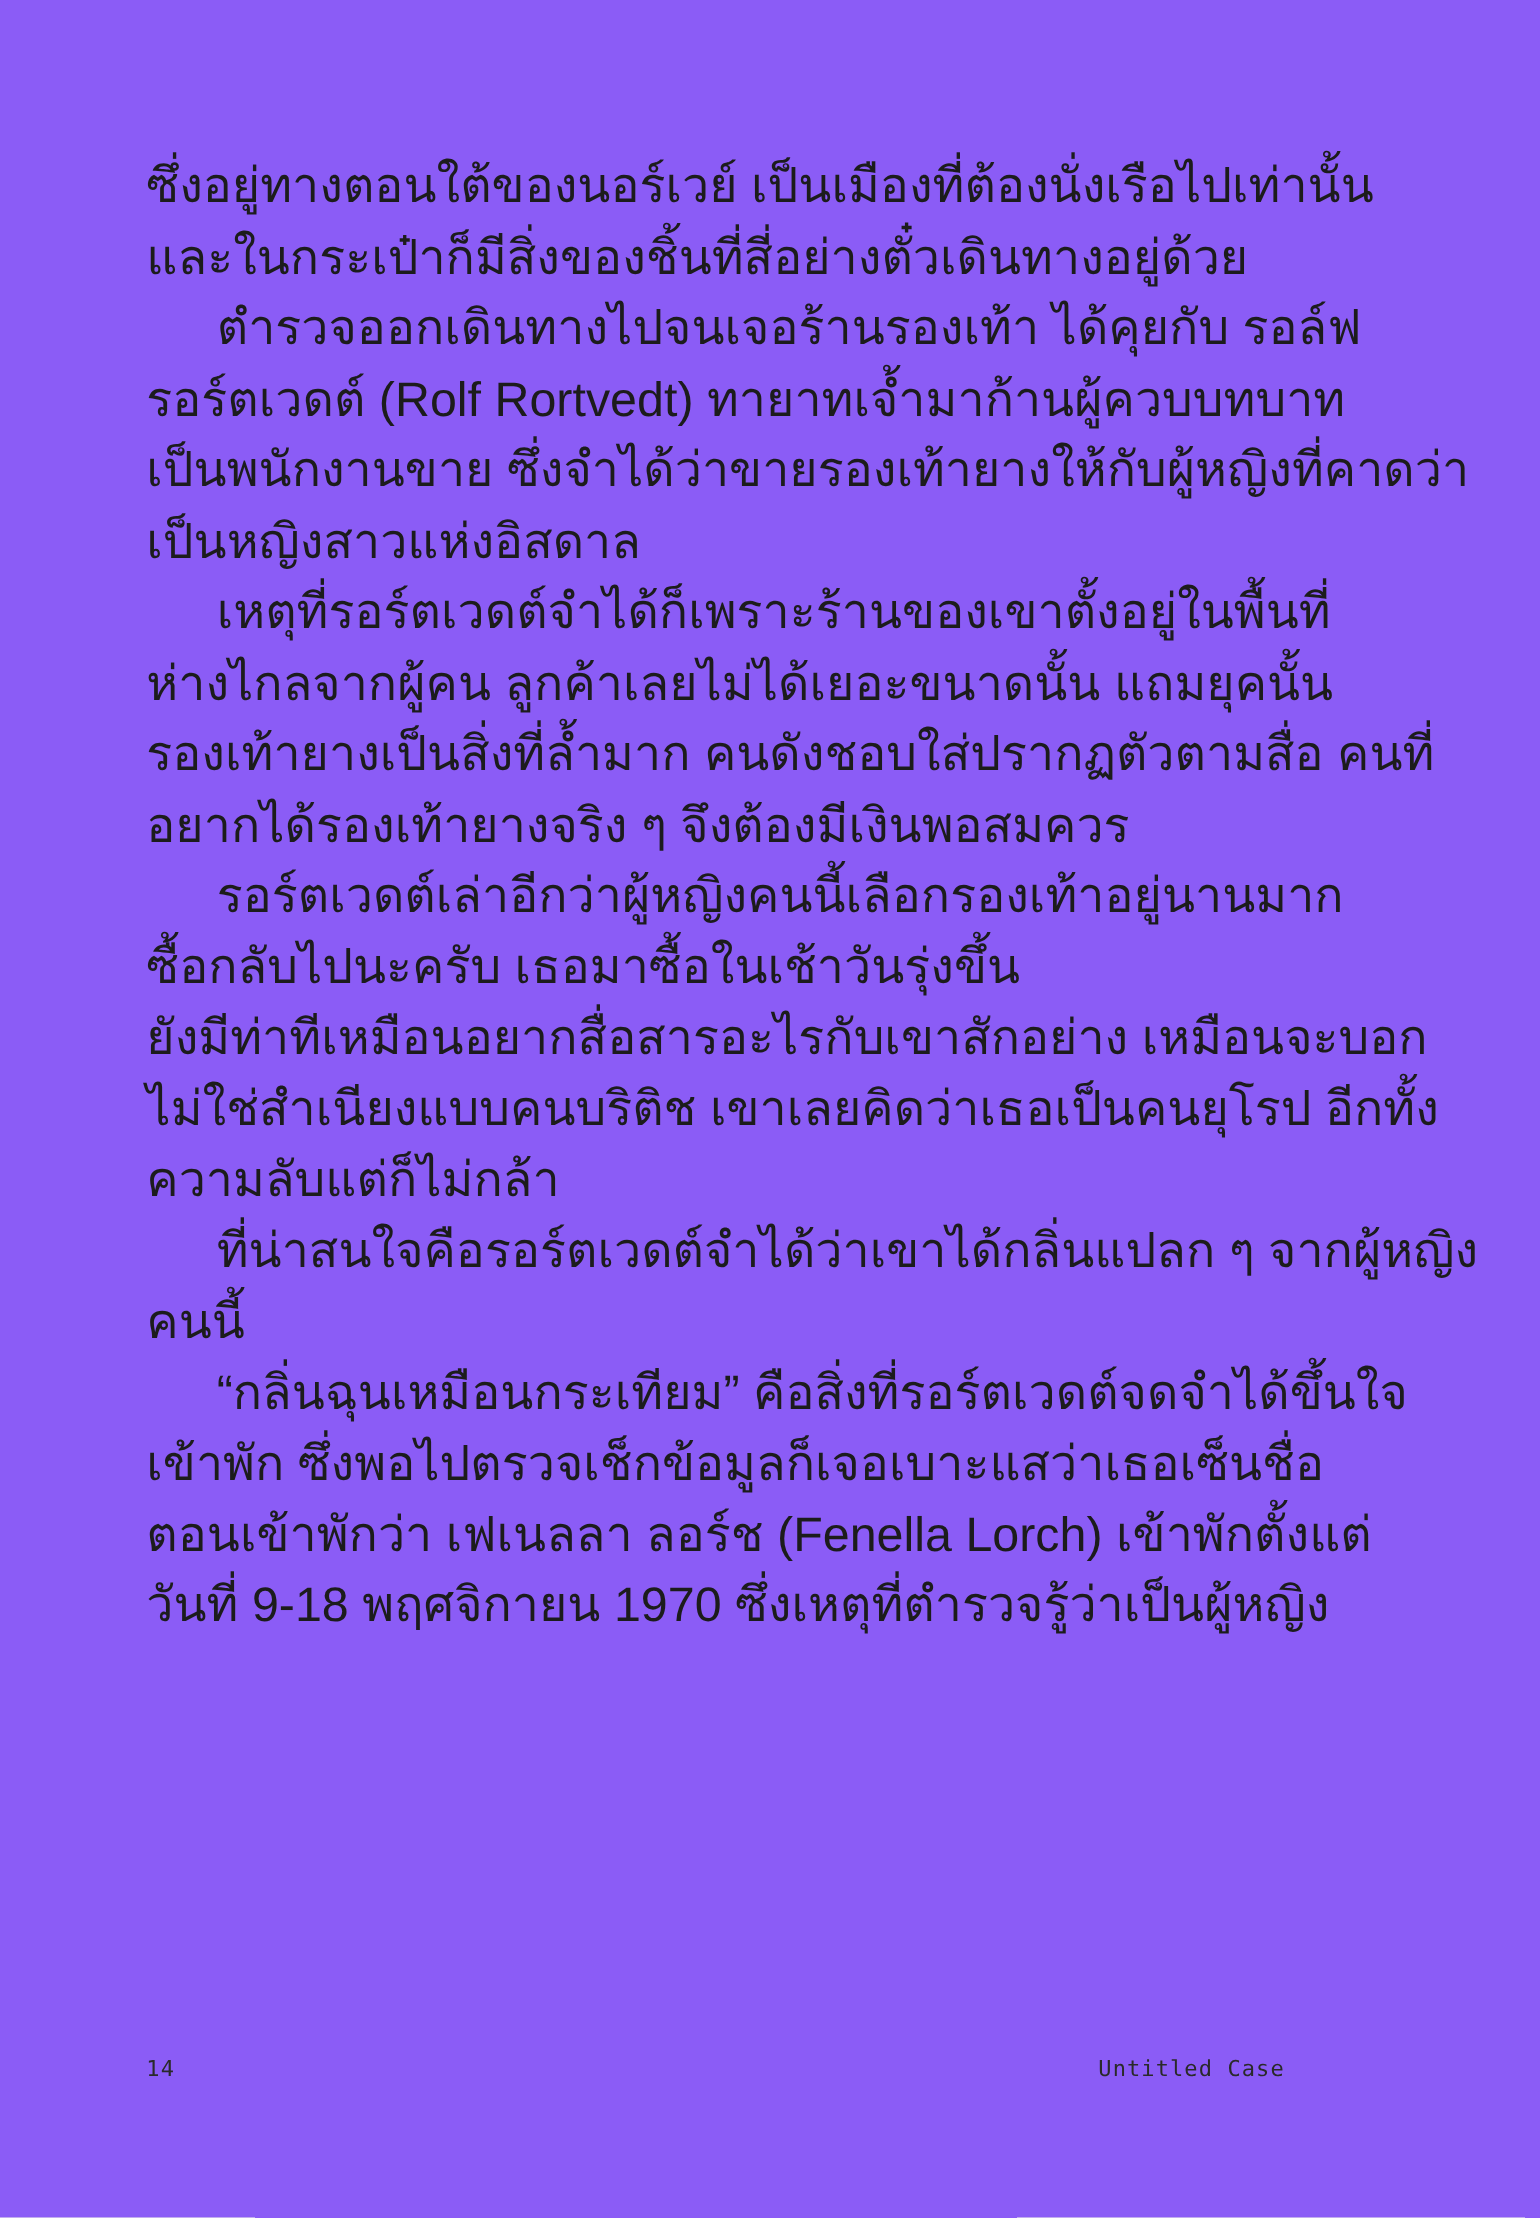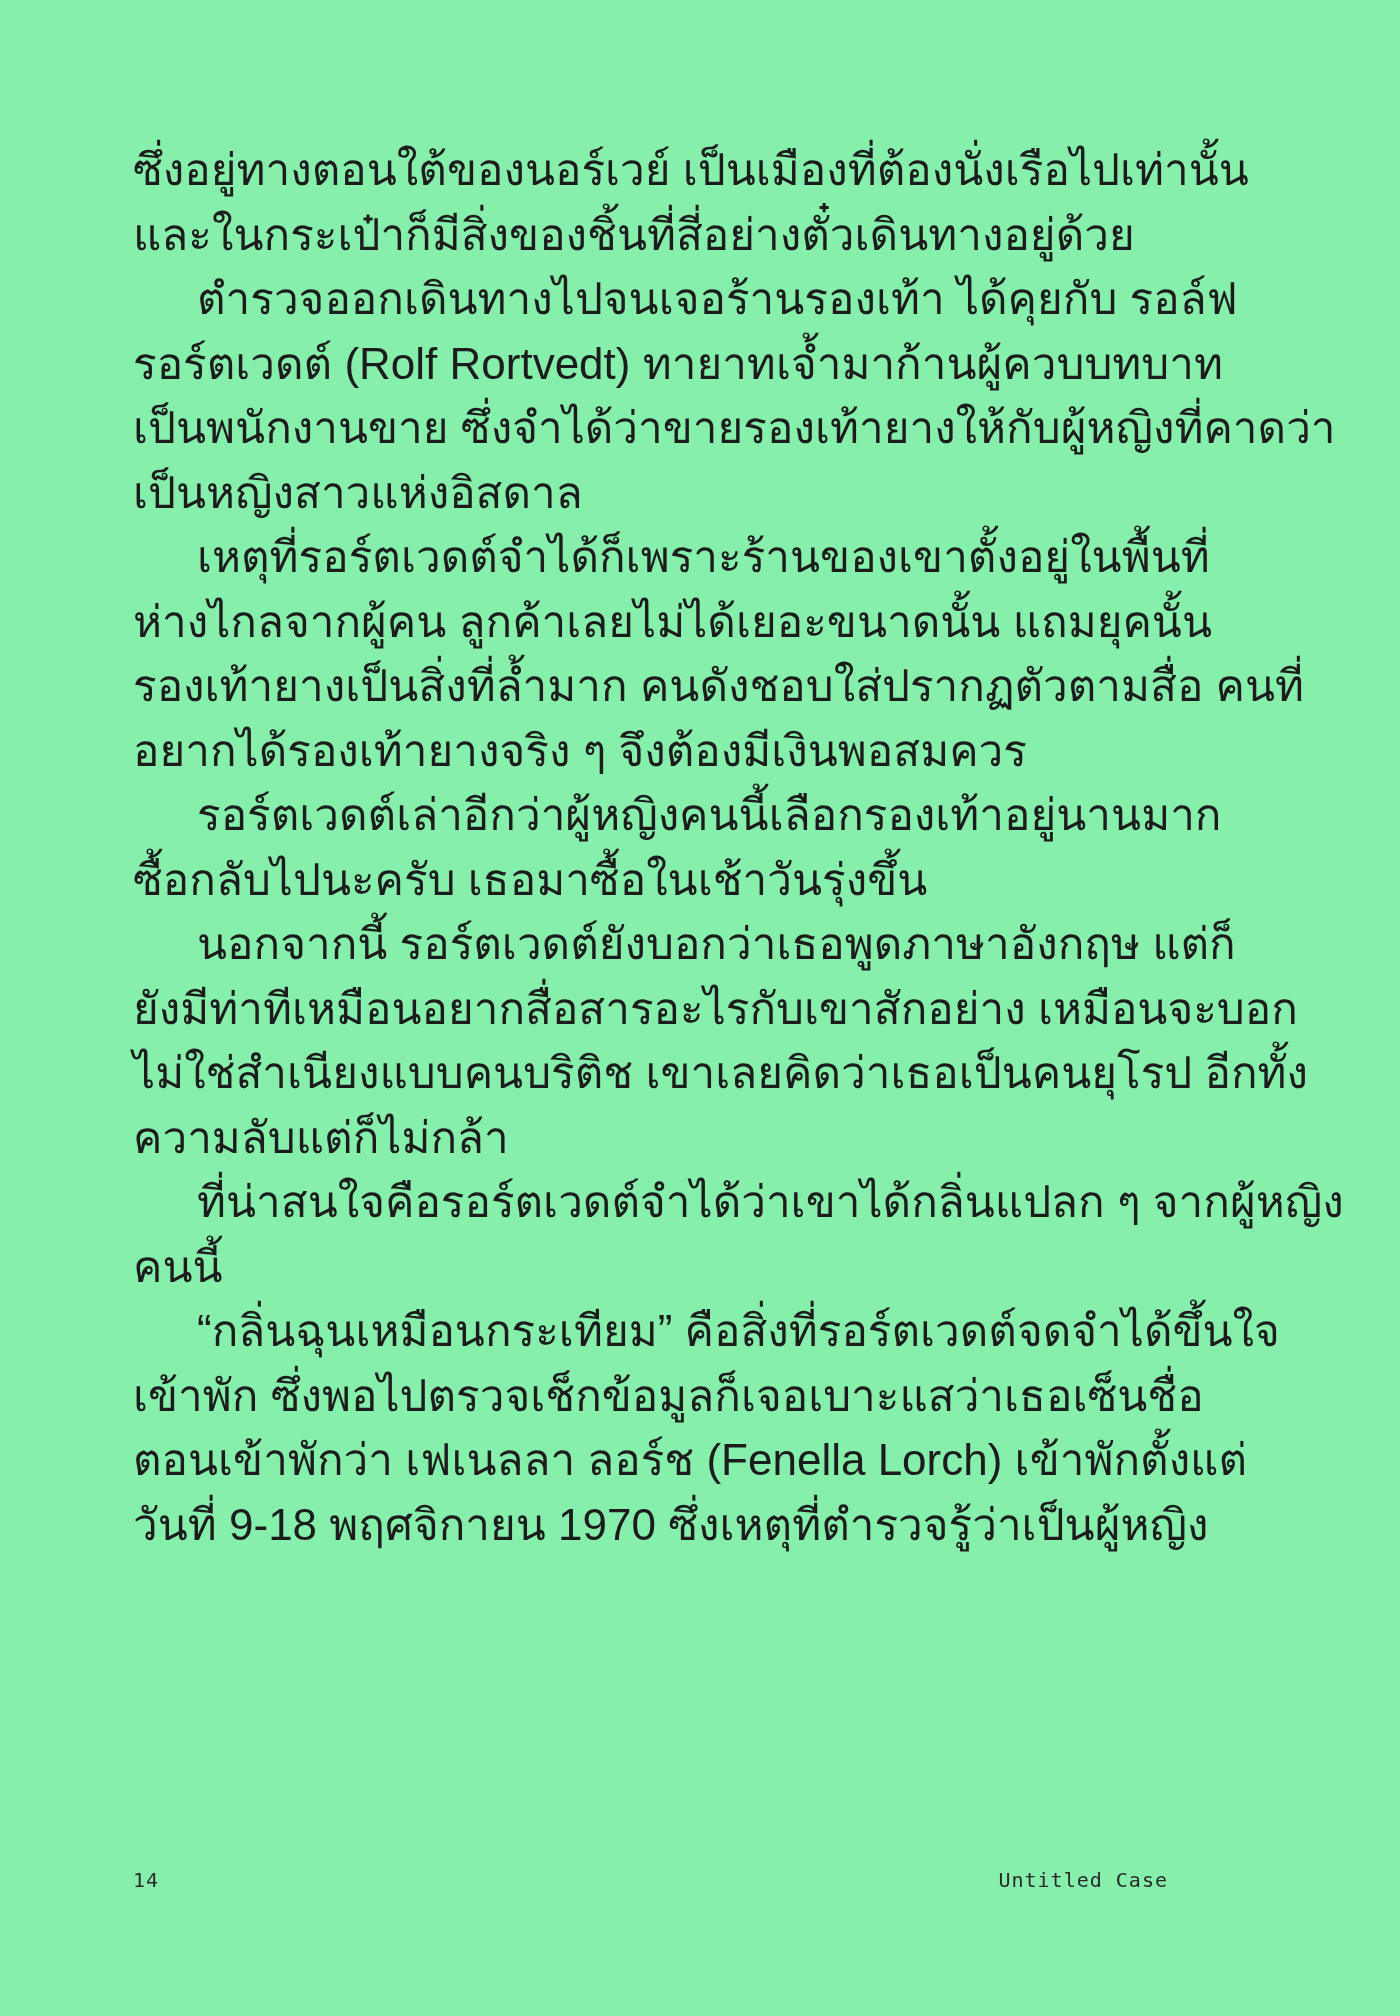--- a/index.html
+++ b/index.html
@@ -5,21 +5,21 @@
   html, body {
     margin: 0;
     padding: 0;
     background: #e8e8e8;
   }
   .page {
     position: relative;
     width: 1400px;
     height: 2016px;
     margin: 0 auto;
-    background: #86efac;
+    background: #8b5cf6;
     overflow: hidden;
     font-family: "Liberation Sans", "DejaVu Sans", sans-serif;
   }
   .text-block {
     position: absolute;
     left: 133px;
     top: 138px;
     width: 1040px;
     color: #1c1c1c;
     font-size: 44px;
@@ -57,21 +57,20 @@
       <div class="line indent">ตำรวจออกเดินทางไปจนเจอร้านรองเท้า ได้คุยกับ รอล์ฟ</div>
       <div class="line">รอร์ตเวดต์ (Rolf Rortvedt) ทายาทเจ้ำมาก้านผู้ควบบทบาท</div>
       <div class="line">เป็นพนักงานขาย ซึ่งจำได้ว่าขายรองเท้ายางให้กับผู้หญิงที่คาดว่า</div>
       <div class="line">เป็นหญิงสาวแห่งอิสดาล</div>
       <div class="line indent">เหตุที่รอร์ตเวดต์จำได้ก็เพราะร้านของเขาตั้งอยู่ในพื้นที่</div>
       <div class="line">ห่างไกลจากผู้คน ลูกค้าเลยไม่ได้เยอะขนาดนั้น แถมยุคนั้น</div>
       <div class="line">รองเท้ายางเป็นสิ่งที่ล้ำมาก คนดังชอบใส่ปรากฏตัวตามสื่อ คนที่</div>
       <div class="line">อยากได้รองเท้ายางจริง ๆ จึงต้องมีเงินพอสมควร</div>
       <div class="line indent">รอร์ตเวดต์เล่าอีกว่าผู้หญิงคนนี้เลือกรองเท้าอยู่นานมาก</div>
       <div class="line">ซื้อกลับไปนะครับ เธอมาซื้อในเช้าวันรุ่งขึ้น</div>
-      <div class="line indent">นอกจากนี้ รอร์ตเวดต์ยังบอกว่าเธอพูดภาษาอังกฤษ แต่ก็</div>
       <div class="line">ยังมีท่าทีเหมือนอยากสื่อสารอะไรกับเขาสักอย่าง เหมือนจะบอก</div>
       <div class="line">ไม่ใช่สำเนียงแบบคนบริติช เขาเลยคิดว่าเธอเป็นคนยุโรป อีกทั้ง</div>
       <div class="line">ความลับแต่ก็ไม่กล้า</div>
       <div class="line indent">ที่น่าสนใจคือรอร์ตเวดต์จำได้ว่าเขาได้กลิ่นแปลก ๆ จากผู้หญิง</div>
       <div class="line">คนนี้</div>
       <div class="line indent">“กลิ่นฉุนเหมือนกระเทียม” คือสิ่งที่รอร์ตเวดต์จดจำได้ขึ้นใจ</div>
       <div class="line">เข้าพัก ซึ่งพอไปตรวจเช็กข้อมูลก็เจอเบาะแสว่าเธอเซ็นชื่อ</div>
       <div class="line">ตอนเข้าพักว่า เฟเนลลา ลอร์ช (Fenella Lorch) เข้าพักตั้งแต่</div>
       <div class="line">วันที่ 9-18 พฤศจิกายน 1970 ซึ่งเหตุที่ตำรวจรู้ว่าเป็นผู้หญิง</div>
     </div>

